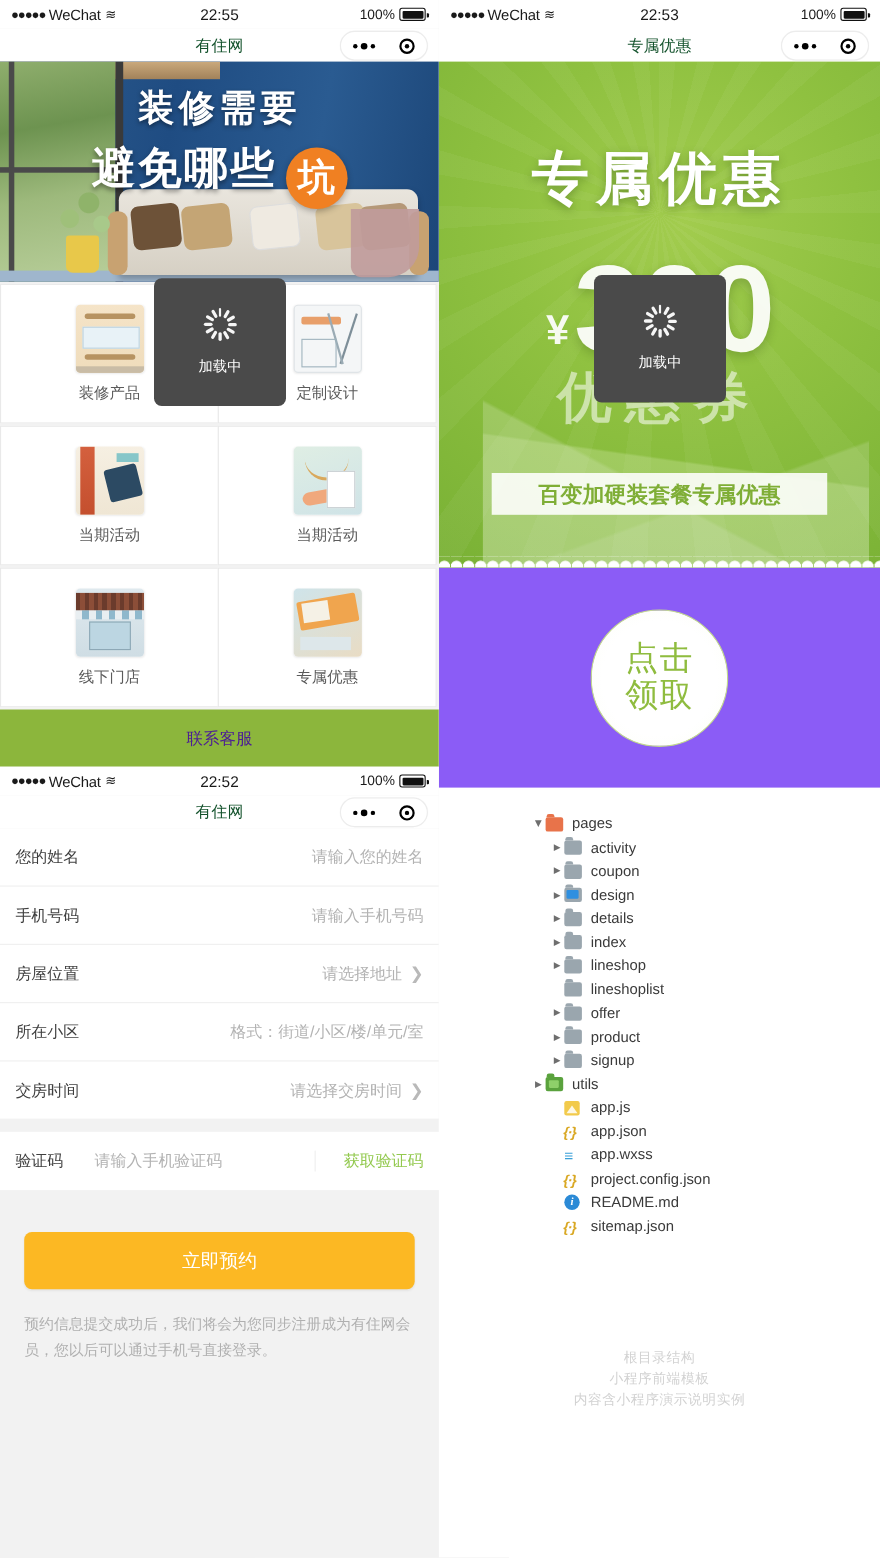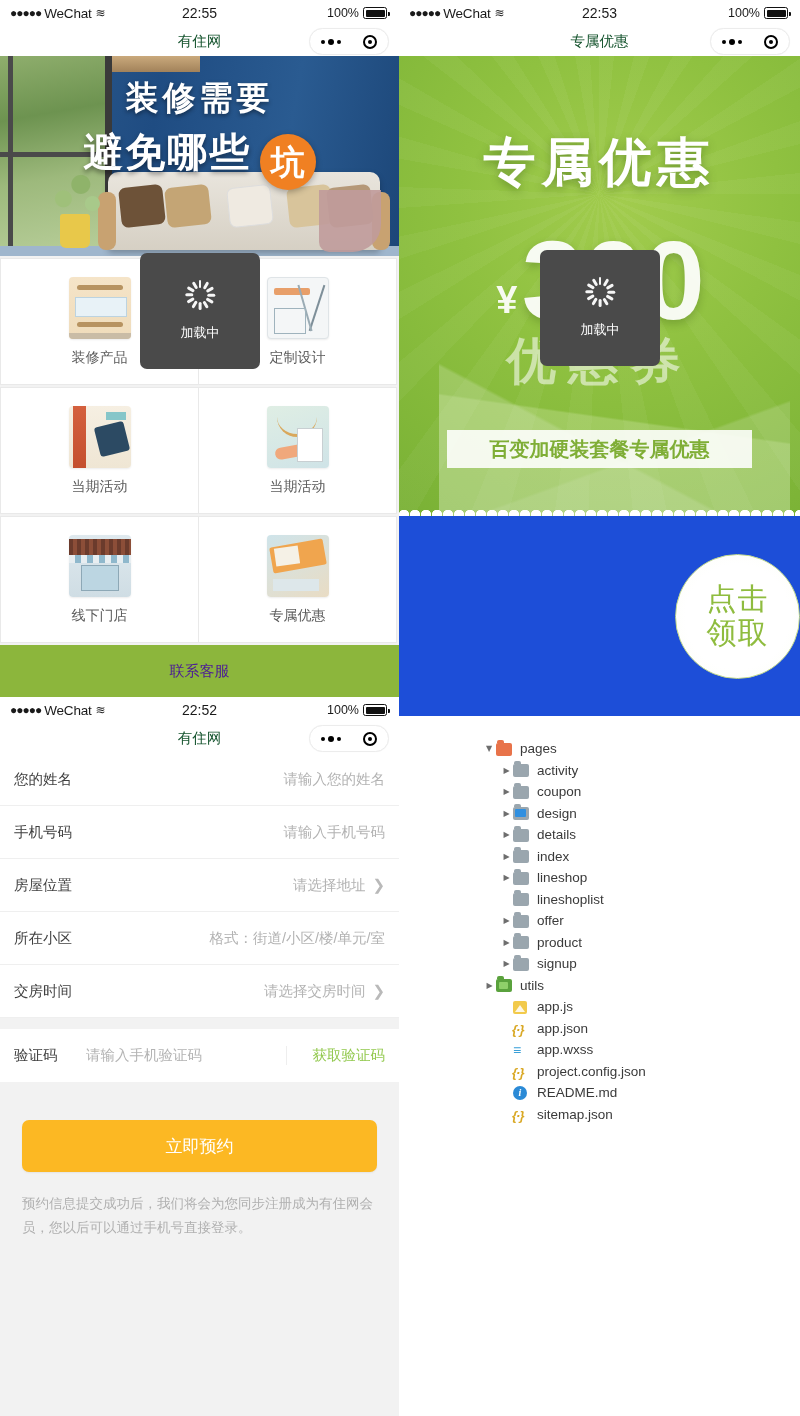--- a/index.html
+++ b/index.html
@@ -183,21 +183,21 @@
     background:
       linear-gradient(28deg,rgba(255,255,255,.35) 0 42%,transparent 43%),
       linear-gradient(-20deg,rgba(255,255,255,.28) 0 38%,transparent 39%),
       linear-gradient(8deg,rgba(230,245,200,.45) 0 55%,transparent 56%);}
   .cb-ribbon{position:absolute;left:48px;right:48px;bottom:48px;height:38px;background:rgba(255,255,255,.88);
     display:flex;align-items:center;justify-content:center;color:#7fae36;font-size:20px;font-weight:700;}
   .cb-scallop{position:absolute;left:0;right:0;bottom:0;height:10px;
     background-image:radial-gradient(circle at 5px 9px, #fff 5px, transparent 5.5px);
     background-size:11px 11px; background-repeat:repeat-x;}
 
-  .claim-zone{height:200px;background:#1d4ed8;display:flex;align-items:center;justify-content:flex-end;}
+  .claim-zone{height:200px;background:#8b5cf6;display:flex;align-items:center;justify-content:center;}
   .claim-circle{width:125px;height:125px;border-radius:50%;border:1.5px solid #c2d98c;
     display:flex;align-items:center;justify-content:center;
     background:radial-gradient(circle,#fff 60%,#fbfdf5 100%);}
   .claim-txt{text-align:center;color:#8fbc3f;font-size:30px;line-height:34px;letter-spacing:1px;}
 
   
   .tree{padding:22px 0 0 84px;font-size:13.5px;color:#3a3a3a;line-height:21.5px;}
   .tnode{display:flex;align-items:center;height:21.5px;}
   .tarrow{width:13px;font-size:8px;color:#6e6e6e;display:inline-block;text-align:center;}
   .tarrow.open{transform:rotate(90deg);}
@@ -588,20 +588,25 @@
       </div>
       <div class="tnode indent2">
         <span class="tarrow"></span>
         <span class="ticon">
             <i class="fjson">{·}</i>
           </span>
         <span class="tlabel">sitemap.json</span>
       </div>
     </div>
 
+    <div class="watermark">
+      <div>根目录结构</div>
+      <div>小程序前端模板</div>
+      <div>内容含小程序演示说明实例</div>
+    </div>
 
     <div class="toast" style="left:141px;top:250px;">
       <div class="spinner">
         <b style="transform:rotate(0deg)"></b>
           <b style="transform:rotate(30deg)"></b>
         <b style="transform:rotate(60deg)"></b>
           <b style="transform:rotate(90deg)"></b>
         <b style="transform:rotate(120deg)"></b>
           <b style="transform:rotate(150deg)"></b>
         <b style="transform:rotate(180deg)"></b>

